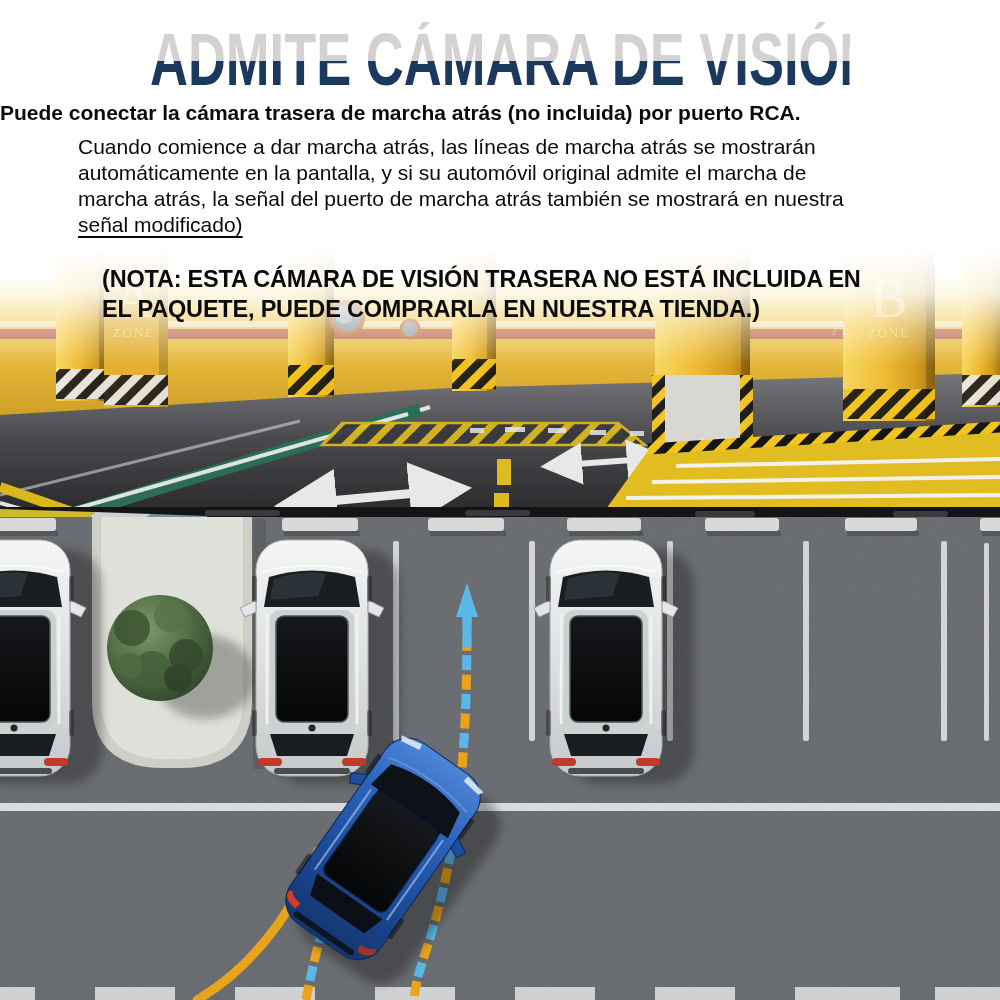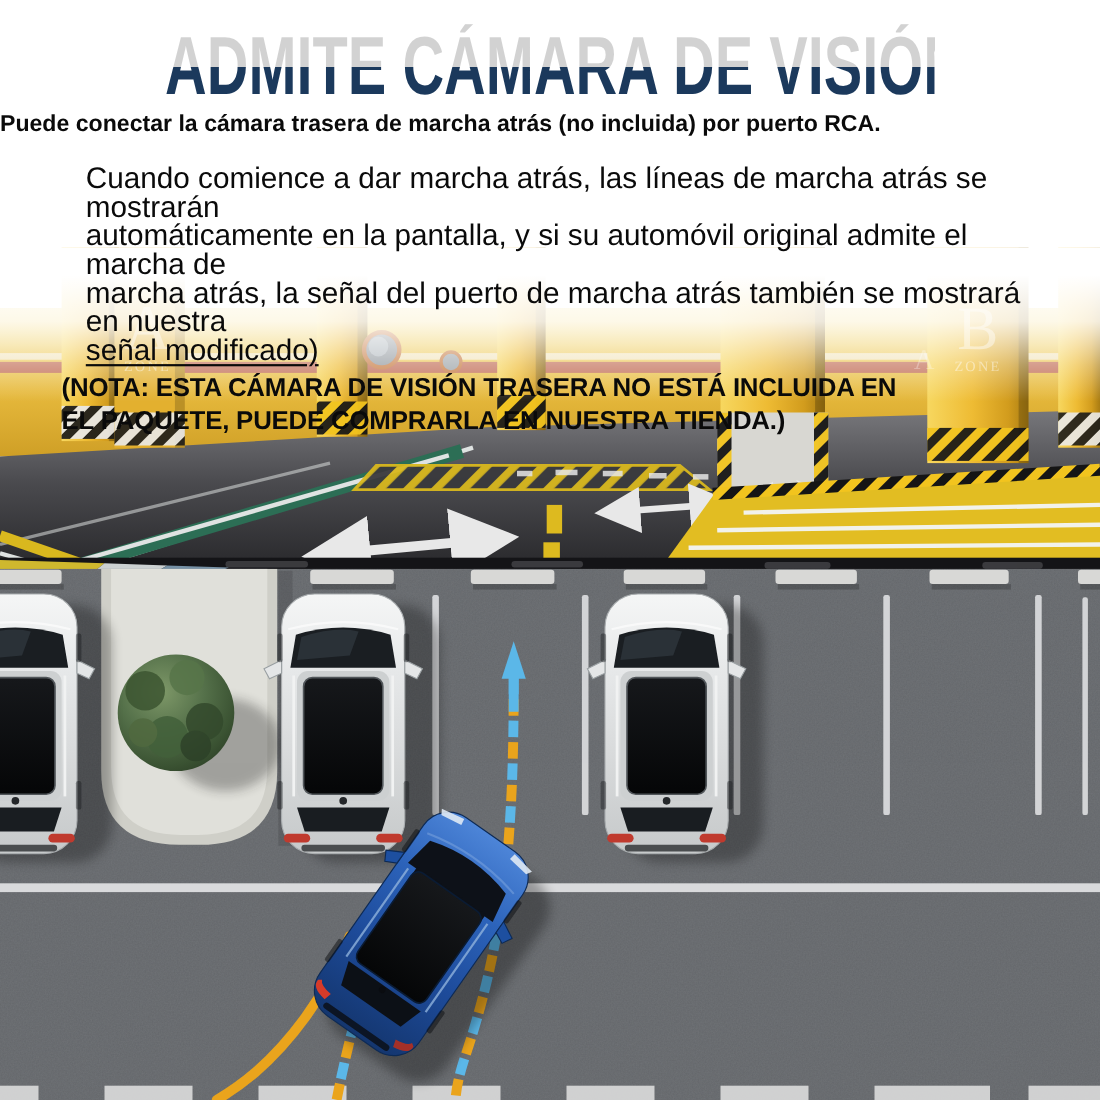--- a/index.html
+++ b/index.html
@@ -6,23 +6,23 @@
   .poster{position:relative;width:1000px;height:1000px;background:#fff;overflow:hidden;
           font-family:"Liberation Sans",sans-serif;color:var(--text-black,#0a0a0a);}
   .copy{position:absolute;left:0;top:0;width:1000px;z-index:3;}
   .title-wrap{padding-top:22px;}
   .title{margin:0;text-align:center;font-weight:700;font-size:75px;line-height:1;
          white-space:nowrap;transform:scaleX(.70);transform-origin:50% 0;
          background:linear-gradient(180deg,var(--title-top-gray,#d2d2d2) 0%,var(--title-top-gray,#d2d2d2) 52%,var(--title-navy,#1b395c) 52%);
          -webkit-background-clip:text;background-clip:text;
          -webkit-text-fill-color:transparent;color:transparent;}
   .subtitle{margin:4px 0 0 0;text-align:left;font-size:21px;font-weight:700;}
-  .para{margin-top:24px;padding-left:78px;padding-right:68px;font-size:27px;line-height:26px;}
+  .para{margin-top:9px;padding-left:78px;padding-right:68px;font-size:21px;line-height:26px;}
   .para .u{text-decoration:underline;text-decoration-thickness:2px;text-underline-offset:4px;}
-  .note{margin-top:6px;padding-left:56px;padding-right:50px;font-size:23.5px;font-weight:700;line-height:30px;letter-spacing:-0.2px;}
+  .note{margin-top:26px;padding-left:102px;padding-right:50px;font-size:23.5px;font-weight:700;line-height:30px;letter-spacing:-0.2px;}
   .garage{position:absolute;left:0;top:225px;width:1000px;height:295px;z-index:1;display:block;}
   .lot{position:absolute;left:0;top:517px;width:1000px;height:483px;z-index:1;display:block;}
   .fade{position:absolute;left:0;top:225px;width:1000px;height:140px;z-index:2;pointer-events:none;
         background:linear-gradient(180deg,#ffffff 0%,#ffffff 18%,rgba(255,255,255,.85) 48%,rgba(255,255,255,.35) 76%,rgba(255,255,255,0) 100%);}
 </style>
 </head>
 <body>
 
 <div class="poster">
 

